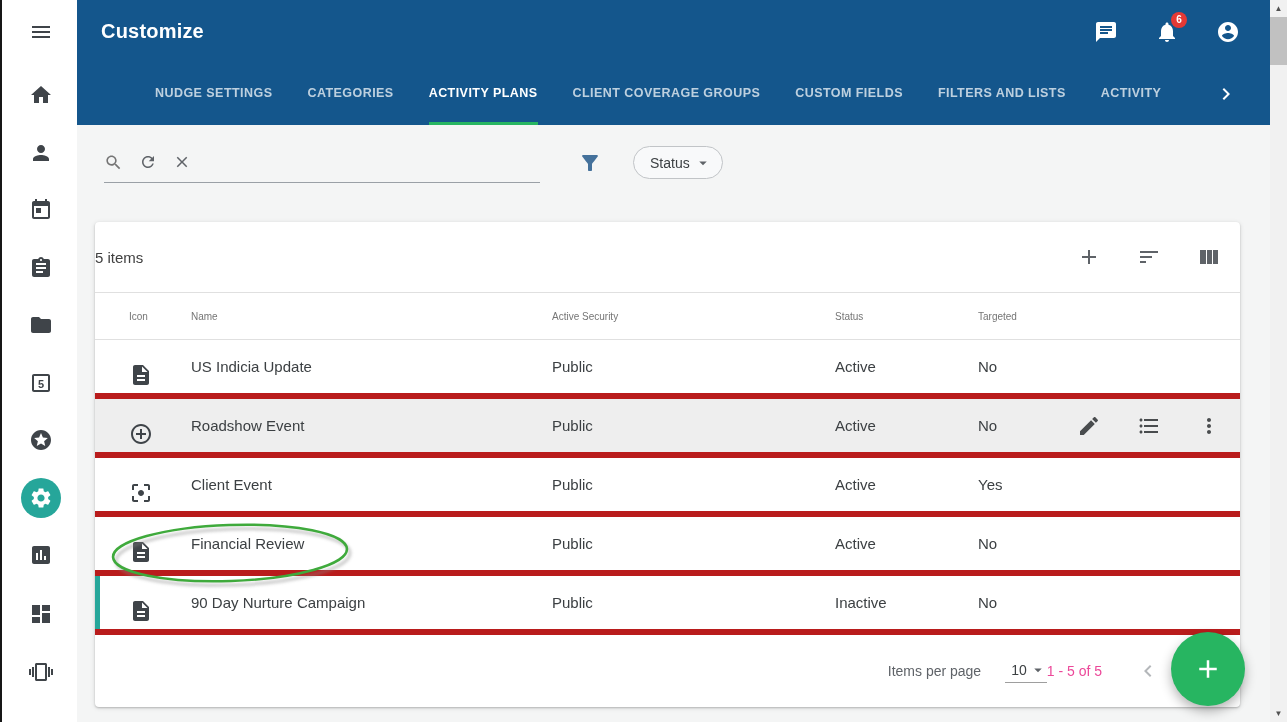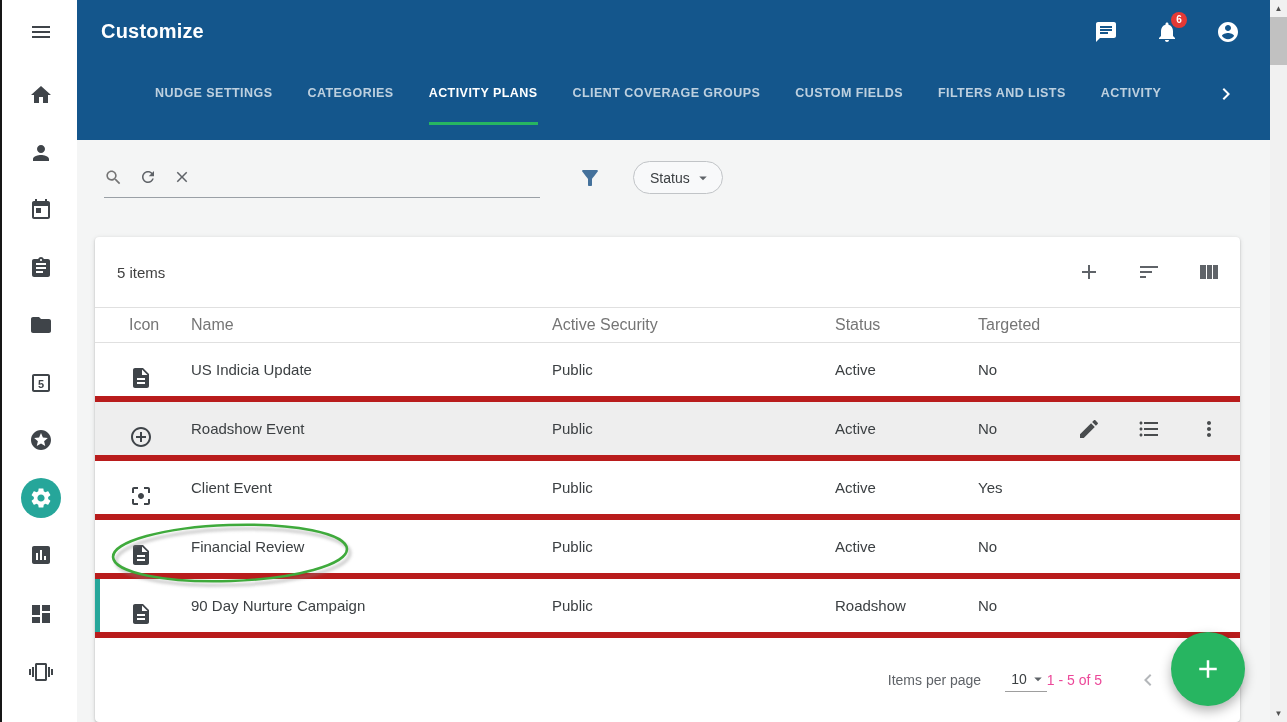--- a/index.html
+++ b/index.html
@@ -17,21 +17,21 @@
   
   .sidebar{position:absolute;left:0;top:0;width:77px;height:100%;background:#fff;border-left:2px solid #161616;z-index:10}
   .side-icon{position:absolute;left:27px;width:24px;height:24px;color:#3f4449;cursor:pointer}
   .side-icon svg{width:24px;height:24px;display:block;fill:currentColor}
   .gear-circle{position:absolute;left:19px;top:478px;width:40px;height:40px;border-radius:50%;background:var(--accent-teal)}
   .side-icon.on-circle{color:#fff;z-index:2}
 
   
   .main{position:absolute;left:77px;right:17px;top:0;bottom:0;background:#f4f5f5}
 
-  .appbar{height:140px;background:var(--header-bg)}
+  .appbar{height:125px;background:var(--header-bg)}
   .appbar-top{height:63px;display:flex;align-items:center;padding:0 30px 0 24px}
   .app-title{color:#fff;font-size:20px;font-weight:bold;letter-spacing:.2px}
   .appbar-actions{margin-left:auto;display:flex;align-items:center;gap:37px}
   .appbar-actions .hicon{position:relative;width:24px;height:24px;color:#fff;cursor:pointer}
   .appbar-actions svg{width:24px;height:24px;fill:currentColor;display:block}
   .badge{position:absolute;top:-8px;right:-8px;min-width:16px;height:16px;border-radius:8px;background:var(--badge-red);color:#fff;font-size:10px;font-weight:bold;display:flex;align-items:center;justify-content:center;padding:0 4px}
 
   .tabs{height:62px;display:flex;align-items:stretch;padding-left:78px;position:relative;overflow:hidden}
   .tab{display:flex;align-items:center;margin-right:35px;color:rgba(255,255,255,.72);font-size:12.5px;font-weight:bold;letter-spacing:.45px;white-space:nowrap;border-bottom:3px solid transparent;cursor:pointer}
   .tab.active{color:#fff;border-bottom-color:var(--accent-green)}
@@ -48,27 +48,27 @@
   .search-input::placeholder{color:#80868b;opacity:1}
   .mini-btn{width:18px;height:18px;color:#5f6368;margin-left:16px;cursor:pointer;flex:none}
   .funnel{width:24px;height:24px;color:var(--filter-blue);margin-left:38px;cursor:pointer}
   .funnel svg{width:24px;height:24px;fill:currentColor}
   .status-chip{margin-left:31px;display:flex;align-items:center;height:33px;padding:0 10px 0 16px;border:1px solid #c1c4c7;border-radius:17px;background:#f8f9fa;color:#3c4043;font-size:14px;cursor:pointer;gap:4px}
   .chip-caret{width:18px;height:18px;color:#5f6368}
   .chip-caret svg{width:18px;height:18px;fill:currentColor}
 
   
   .card{position:absolute;left:18px;right:30px;top:97px;bottom:15px;background:#fff;border-radius:4px;box-shadow:0 1px 2px rgba(0,0,0,.2),0 1px 5px rgba(0,0,0,.12);display:flex;flex-direction:column;overflow:hidden}
-  .card-toolbar{height:70px;flex:none;display:flex;align-items:center;padding-left:22px}
+  .card-toolbar{height:70px;flex:none;display:flex;align-items:center;}
   .items-count{font-size:15px;color:#404040}
   .icons-right{margin-left:auto;display:flex;gap:36px;padding-right:19px;color:#5f6368}
   .icons-right .ticon{width:24px;height:24px;cursor:pointer}
   .icons-right svg{width:24px;height:24px;fill:currentColor;display:block}
 
-  .thead{height:36px;flex:none;display:flex;align-items:center;border-top:1px solid #e0e0e0;border-bottom:1px solid #e0e0e0;color:#757575;font-size:16px}
+  .thead{height:48px;flex:none;display:flex;align-items:center;border-top:1px solid #e0e0e0;border-bottom:1px solid #e0e0e0;color:#757575;font-size:10px}
   .col-icon{width:96px;padding-left:34px;flex:none}
   .col-name{width:361px;flex:none}
   .col-sec{width:283px;flex:none}
   .col-status{width:143px;flex:none}
   .col-targeted{width:110px;flex:none}
 
   .trow{height:59px;flex:none;display:flex;align-items:center;border-bottom:6px solid #b91c1c;font-size:15px;color:#3c4043;position:relative}
   .trow.highlighted{background:#eee}
   .trow.accent::before{content:"";position:absolute;left:0;top:0;bottom:0;width:5px;background:var(--accent-teal)}
   .row-icon{width:24px;height:24px;color:#3f4449;margin-left:8px}
@@ -328,21 +328,21 @@
           <span class="col-status">Active</span>
           <span class="col-targeted">No</span>
         </div>
 
         <div class="trow accent">
           <span class="col-icon"><span class="row-icon"><svg viewBox="0 0 24 24">
                   <path d="M14 2H6c-1.1 0-1.99.9-1.99 2L4 20c0 1.1.89 2 2 2h12c1.1 0 2-.9 2-2V8l-6-6zm2 16H8v-2h8v2zm0-4H8v-2h8v2zm-3-5V3.5L18.5 9H13z"></path>
                 </svg></span></span>
           <span class="col-name">90 Day Nurture Campaign</span>
           <span class="col-sec">Public</span>
-          <span class="col-status">Roadshow</span>
+          <span class="col-status">Inactive</span>
           <span class="col-targeted">No</span>
         </div>
 
         <div class="pagination">
           <span class="pp-label">Items per page</span>
           <span class="page-size">
             <span>10</span>
             <span class="chip-caret"><svg viewBox="0 0 24 24">
                   <path d="M7 10l5 5 5-5z"></path>
                 </svg></span>

